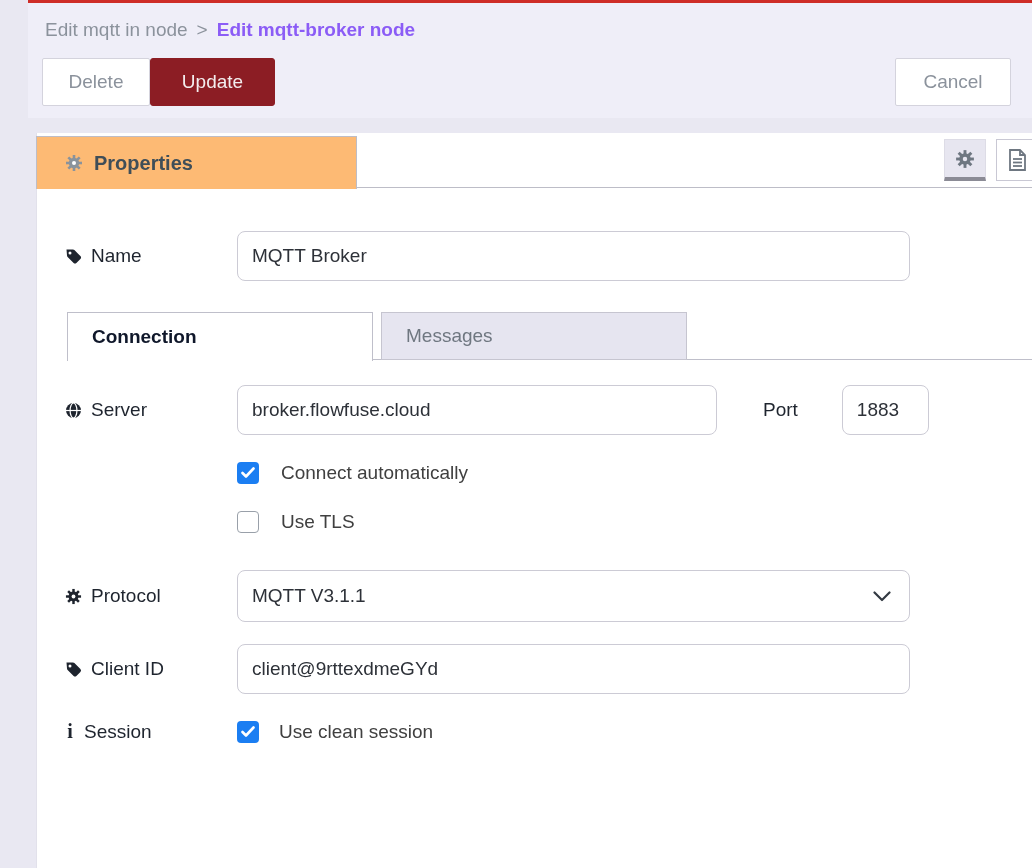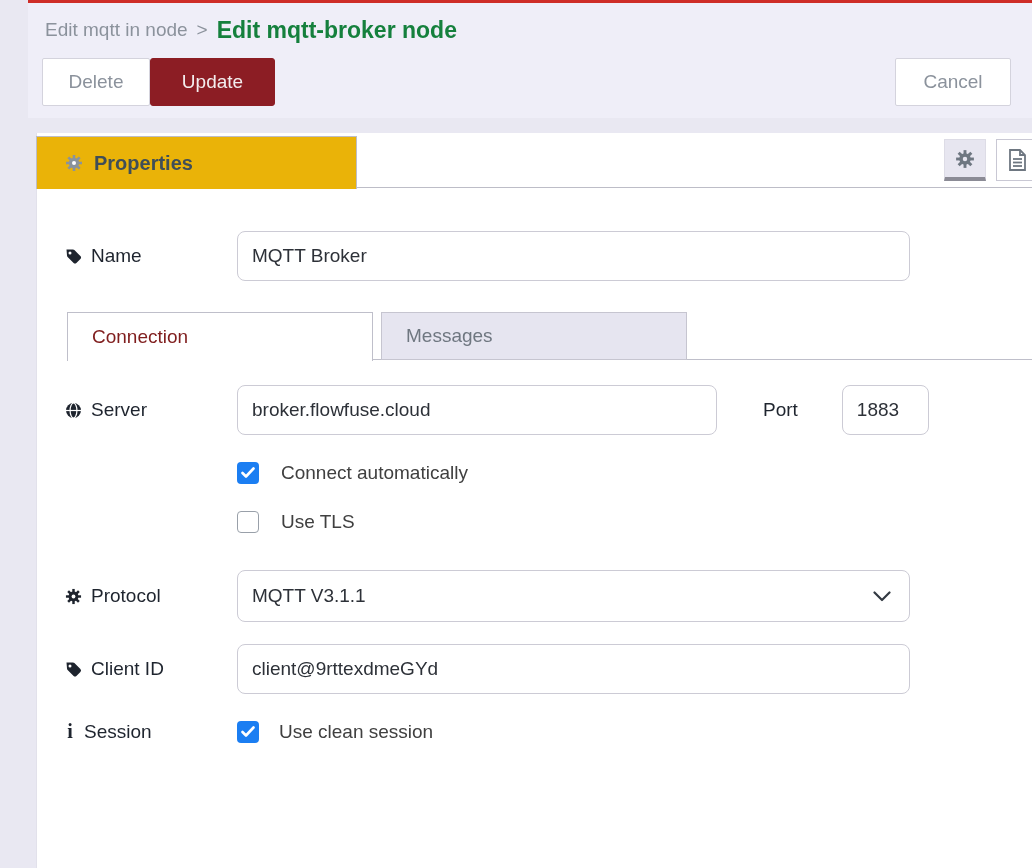--- a/index.html
+++ b/index.html
@@ -12,39 +12,39 @@
   .screen{position:relative;width:1032px;height:868px;background:#e9e8f2;overflow:hidden;margin-left:28px;}
 
   
   .topbar{position:absolute;top:0;left:0;right:0;height:3px;background:var(--accent-red);}
 
   
   .breadcrumb-row{position:absolute;top:3px;left:0;right:0;height:56px;background:#efeef8;
     border-bottom:2px solid var(--accent-red);display:flex;align-items:center;padding:0 17px;}
   .crumb-parent{font-size:19px;color:#8b929c;}
   .crumb-sep{font-size:19px;color:#8b929c;margin:0 9px;}
-  .crumb-current{font-size:23px;color:#15803d;font-weight:bold;}
+  .crumb-current{font-size:19px;color:#8b5cf6;font-weight:bold;}
 
   
   .actions-row{position:absolute;top:46px;left:0;right:0;height:72px;background:#efeef8;
     display:flex;align-items:center;padding:0 25px 0 14px;}
   .btn{height:48px;font-size:19px;display:flex;align-items:center;justify-content:center;cursor:pointer;}
   .btn-plain{background:#ffffff;border:1px solid #d4d3dd;color:#8b929c;border-radius:2px;}
   .btn-delete{width:108px;}
   .btn-cancel{width:116px;margin-left:auto;margin-right:24px;}
   .btn-update{width:125px;background:var(--update-red);border:1px solid var(--update-red);
     color:#f3edee;border-radius:3px;}
 
   
   .panel{position:absolute;top:133px;left:8px;right:9px;bottom:0;background:#ffffff;
     border-left:1px solid #e2e1eb;border-right:1px solid #e2e1eb;}
 
   
   .tabbar{position:absolute;top:0;left:0;right:0;height:55px;border-bottom:1px solid #bdbdc7;background:#fff;}
-  .properties-tab{position:absolute;left:-1px;top:3px;width:321px;height:53px;background:#eab308;
+  .properties-tab{position:absolute;left:-1px;top:3px;width:321px;height:53px;background:#fdba74;
     border:1px solid #bdbdc7;border-bottom:none;display:flex;align-items:center;
     padding-left:28px;gap:11px;z-index:2;cursor:pointer;}
   .properties-tab .tab-text{font-size:20px;font-weight:bold;color:#3f4e58;}
   .tab-actions{position:absolute;right:12px;top:6px;display:flex;gap:10px;z-index:2;}
   .icon-btn{width:42px;height:42px;display:flex;align-items:center;justify-content:center;cursor:pointer;}
   .icon-btn.gear-active{background:#e7e6f0;border:1px solid #dddce6;border-bottom:4px solid #8b8b95;}
   .icon-btn.doc{background:#fff;border:1px solid #c9c8d4;}
 
   
   .form{position:absolute;top:56px;left:0;right:0;bottom:0;padding-left:28px;overflow:hidden;}
@@ -58,22 +58,22 @@
   .in-server{width:480px;}
   .in-port{width:87px;}
   .in-keepalive{width:160px;}
 
   .row-name{margin-top:42px;}
 
   
   .conn-tabs{display:flex;gap:8px;margin:31px 0 0 2px;height:48px;border-bottom:1px solid #bfbfca;}
   .conn-tab{width:306px;display:flex;align-items:center;padding-left:24px;font-size:19px;cursor:pointer;}
   .conn-tab.inactive{background:#e6e5f0;border:1px solid #c6c5d0;color:#6f7780;height:48px;}
-  .conn-tab.active{background:#fff;border:1px solid #bfbfca;border-bottom:none;color:#7f1d1d;
-    font-weight:normal;height:49px;margin-bottom:-1px;position:relative;z-index:1;}
+  .conn-tab.active{background:#fff;border:1px solid #bfbfca;border-bottom:none;color:#0f172a;
+    font-weight:bold;height:49px;margin-bottom:-1px;position:relative;z-index:1;}
 
   .row-server{margin-top:25px;}
   .port-label{font-size:19px;color:#1e242e;margin-left:38px;}
   .row-server .in-port{margin-left:36px;}
 
   .row-check{margin-top:27px;}
   .spacer-label{width:164px;flex-shrink:0;}
   .checkbox{width:22px;height:22px;border-radius:4px;flex-shrink:0;cursor:pointer;
     display:flex;align-items:center;justify-content:center;}
   .checkbox.checked{background:var(--checkbox-blue);}

